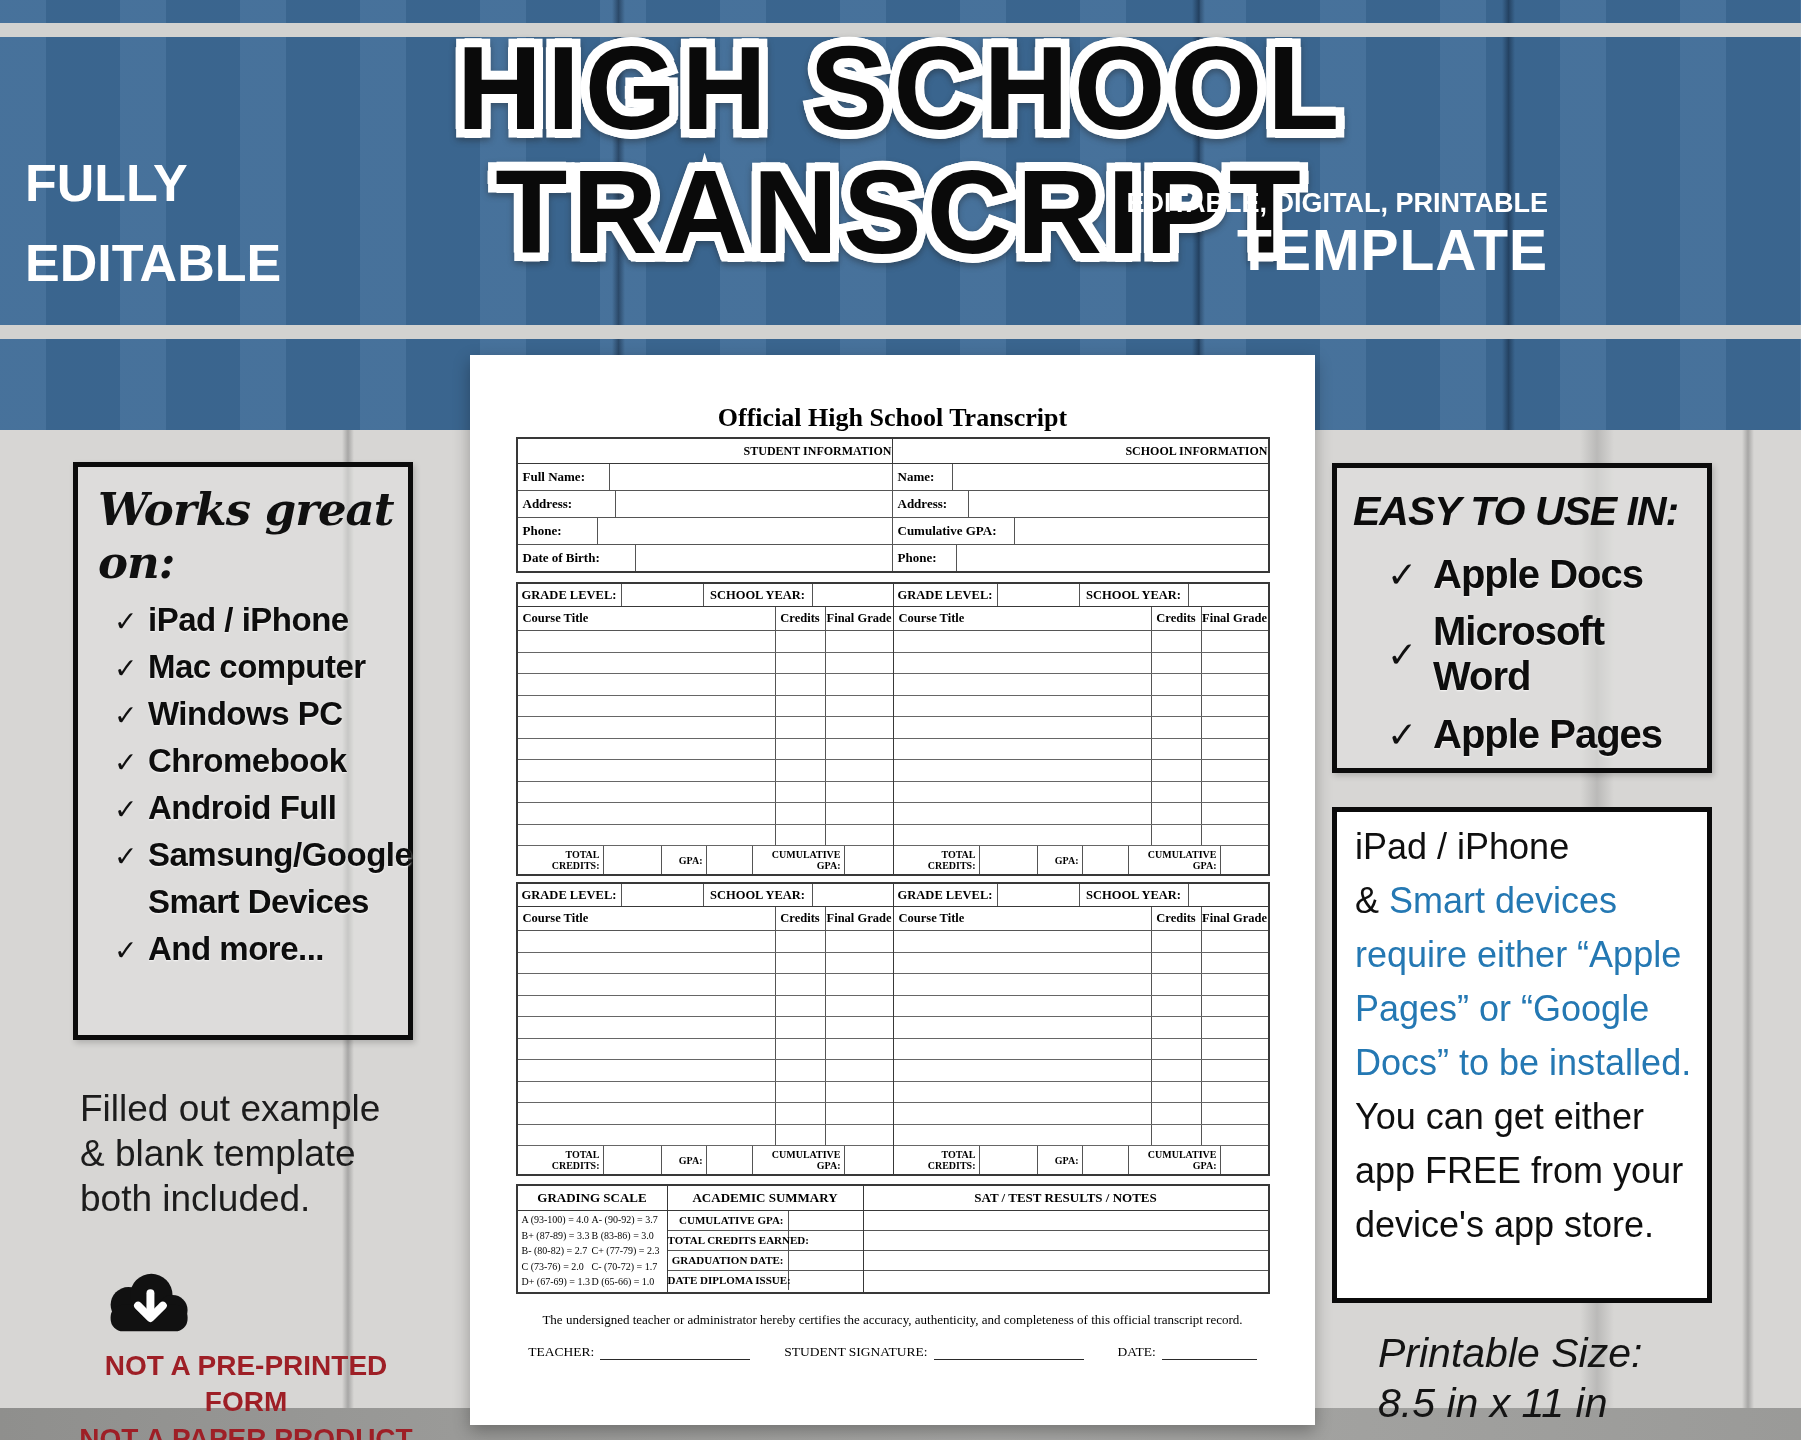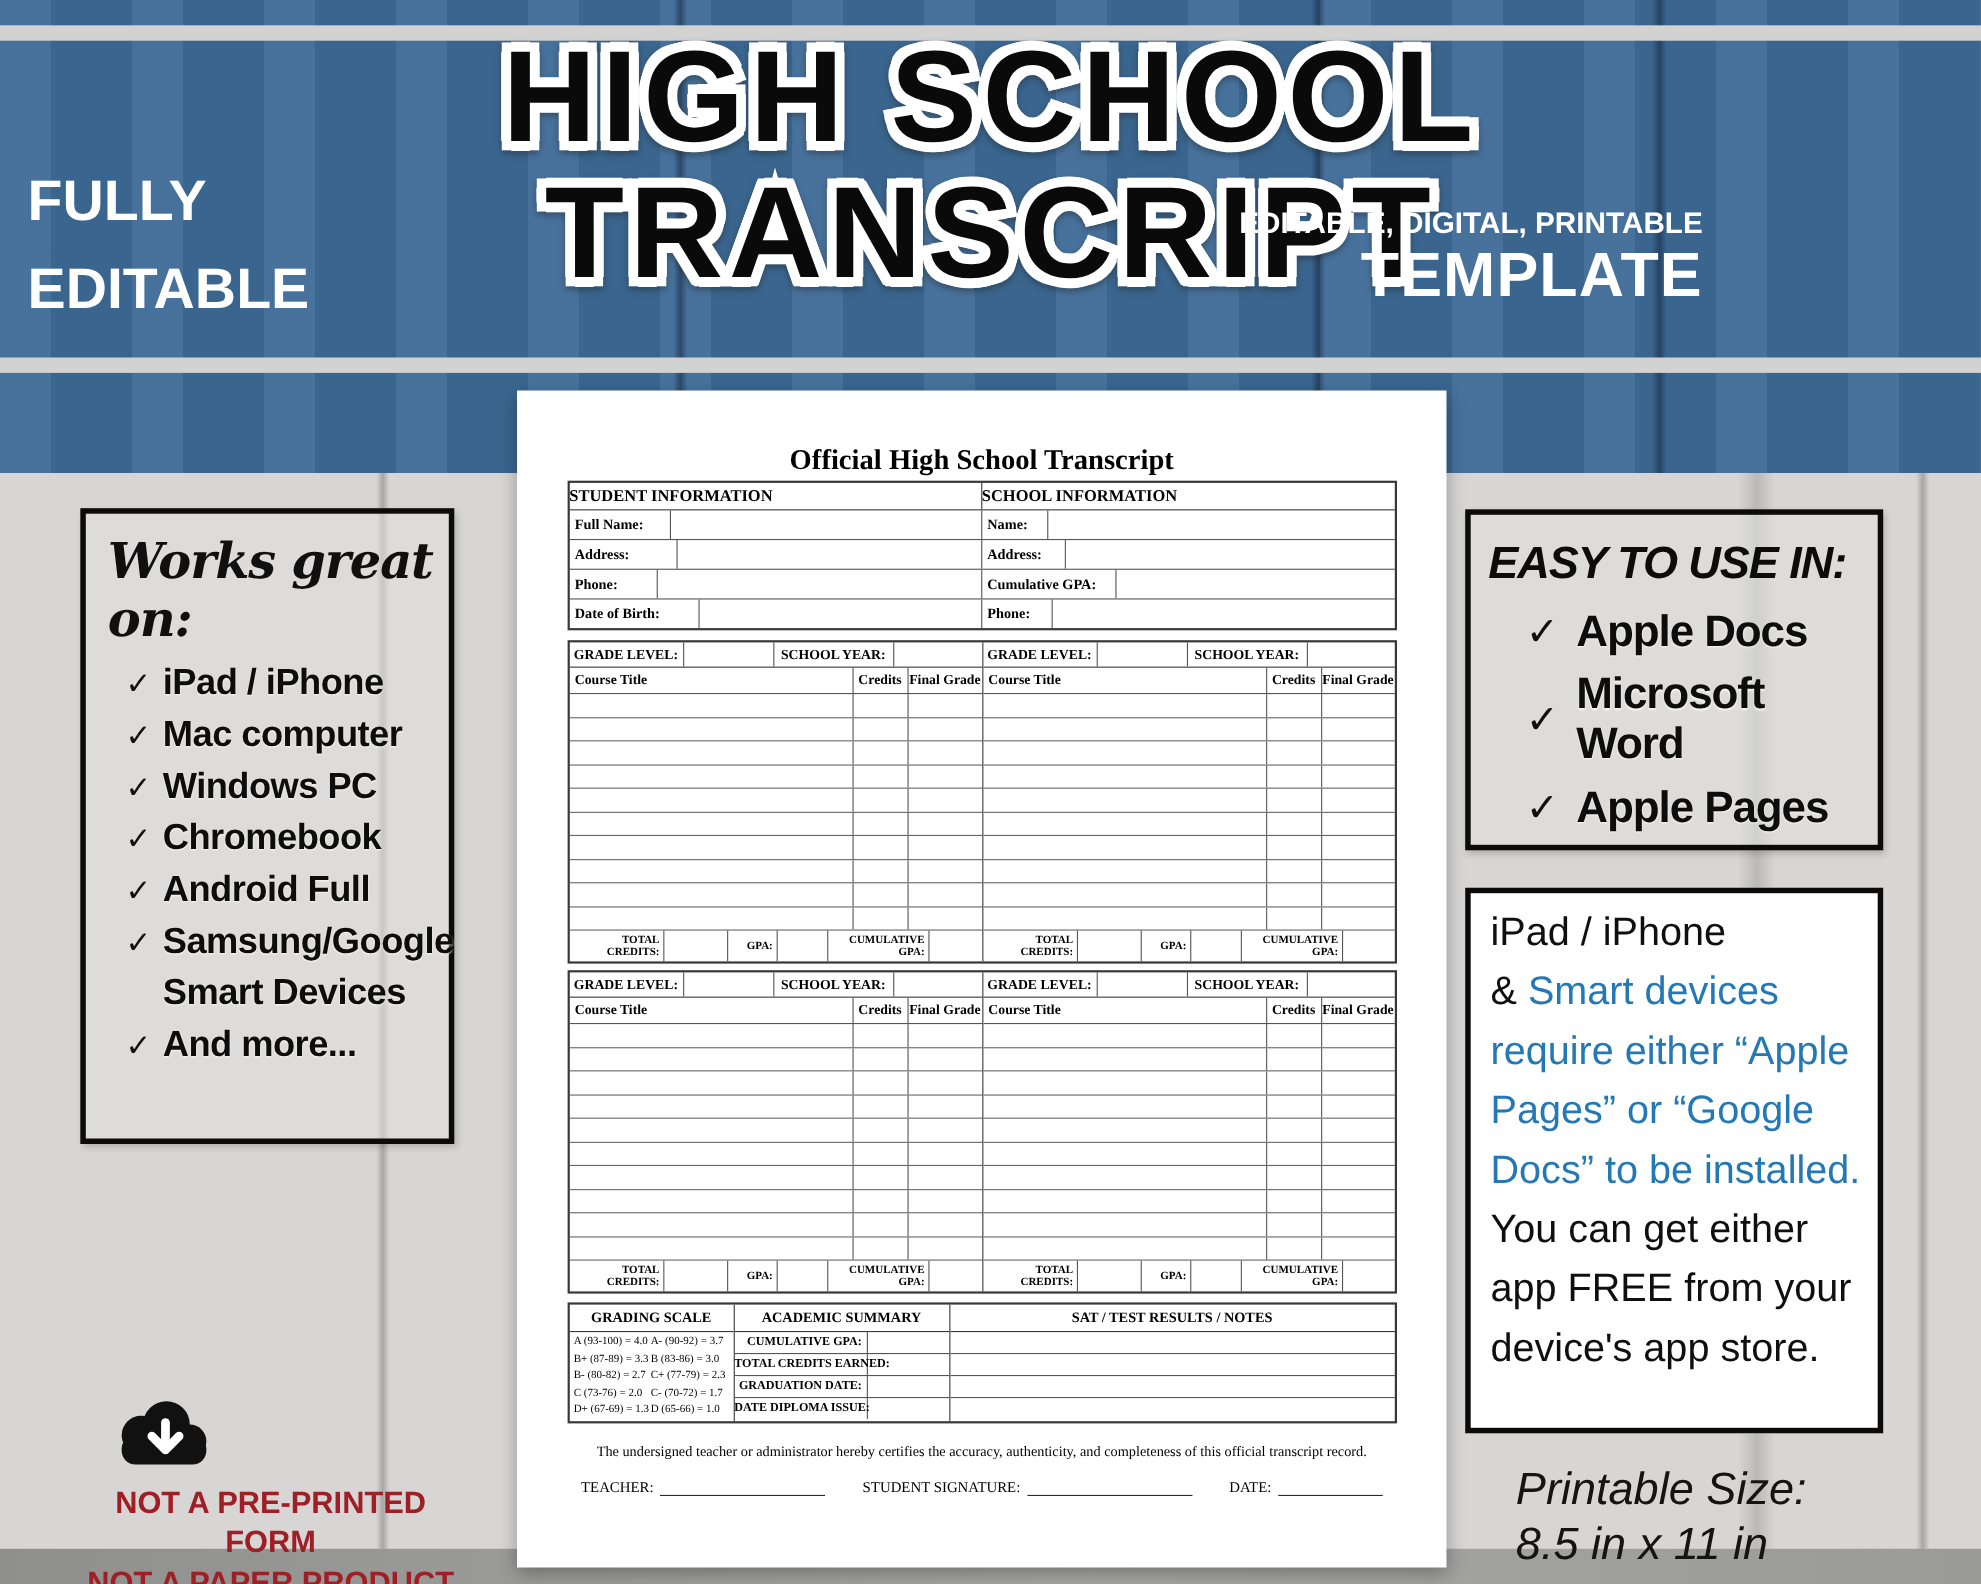--- a/index.html
+++ b/index.html
@@ -63,21 +63,21 @@
   .device-note .blk{color:#0f0f0f;}
   .device-note .blue{color:var(--link-blue,#2478b3);}
   .printable{position:absolute;left:1378px;top:1328px;z-index:2;font-style:italic;
     font-size:41px;line-height:50px;color:#141414;}
   
   .page{position:absolute;left:470px;top:355px;width:845px;height:1070px;background:#fff;z-index:2;
     box-shadow:0 6px 16px rgba(0,0,0,.30);font-family:"Liberation Serif",serif;color:#000;}
   .doc-title{margin-top:48px;text-align:center;font-weight:bold;font-size:26px;line-height:30px;}
   .info-table{width:750px;margin:4px auto 0;border:2px solid #383838;}
   .i-hrow{display:flex;border-bottom:1px solid #383838;}
-  .i-hcell{height:24px;line-height:24px;text-align:left;font-weight:bold;font-size:15px;
+  .i-hcell{height:24px;line-height:24px;text-align:right;font-weight:bold;font-size:12px;
     border-right:1px solid #383838;box-sizing:border-box;}
   .i-row{display:flex;border-bottom:1px solid #555;}
   .info-table .i-row:last-child{border-bottom:none;}
   .i-label{height:26px;line-height:26px;font-weight:bold;font-size:13px;padding-left:5px;
     border-right:1px solid #555;box-sizing:border-box;white-space:nowrap;}
   .i-val{border-right:1px solid #555;box-sizing:border-box;}
   .i-hcell.last,.i-val.last,.g-val.last,.c-h.last,.c-cell.last,.t-val.last{border-right:none;flex:1;}
   .course-block{width:750px;margin:0 auto;border:2px solid #383838;display:flex;}
   #blocks .course-block{margin-top:6px;}
   #blocks .course-block:first-child{margin-top:9px;}
@@ -193,20 +193,23 @@
           <div class="ck"></div>
           <div class="lb">Smart Devices</div>
         </div>
         <div class="chk-row">
           <div class="ck">✓</div>
           <div class="lb">And more...</div>
         </div>
       </div>
   </div>
 
+  <div class="included">Filled out example
+&amp; blank template
+both included.</div>
 
   <div class="download">
     <svg class="cloud-svg" viewBox="0 0 104 80">
       <g fill="#111">
         <circle cx="32" cy="42" r="20"></circle>
         <circle cx="58" cy="31" r="24"></circle>
         <circle cx="82" cy="48" r="17"></circle>
         <rect x="12" y="42" width="87" height="30" rx="14"></rect>
       </g>
       <g stroke="#fff" stroke-width="9" fill="none" stroke-linecap="round" stroke-linejoin="round">

